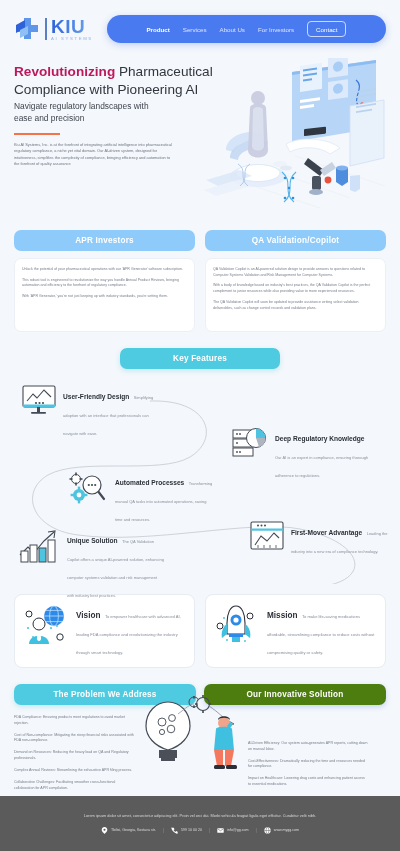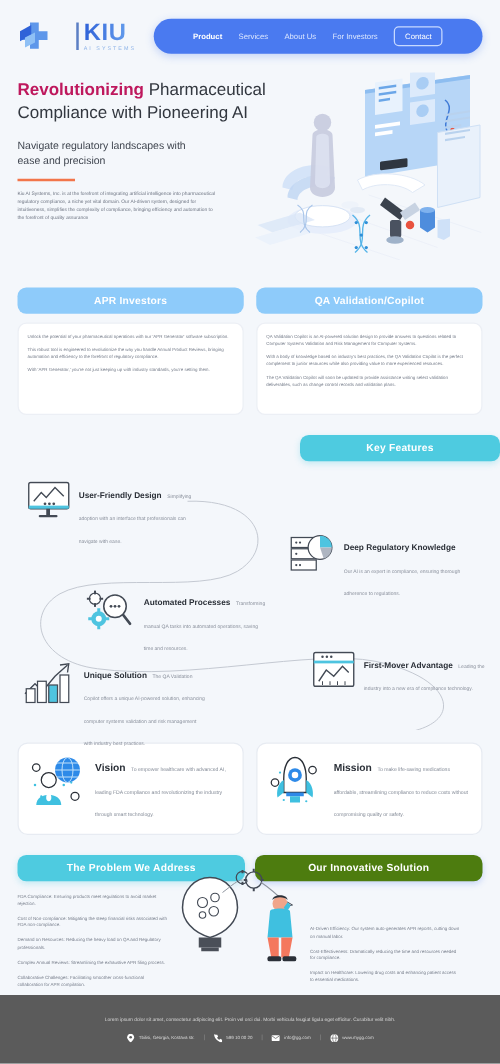--- a/index.html
+++ b/index.html
@@ -17,21 +17,21 @@
   .header {
     height: 58px;
     display: flex;
     align-items: center;
     padding: 0 14px;
     position: relative;
     z-index: 20;
   }
   .logo { display: flex; align-items: center; gap: 5px; }
   .logo-mark { width: 26px; height: 26px; position: relative; }
-  .logo-text { display: flex; align-items: center; gap: 4px; margin-left: 16px; }
+  .logo-text { display: flex; align-items: center; gap: 4px; }
   .logo-bar { width: 2px; height: 22px; background: #5b7fc4; }
   .logo-words { display: flex; flex-direction: column; line-height: 1; }
   .logo-kiu {
     font-size: 19px; font-weight: bold; letter-spacing: .5px;
     background: linear-gradient(90deg,#2f62d8,#6ea8f0);
     -webkit-background-clip: text; background-clip: text; color: transparent;
   }
   .logo-sub { font-size: 4.3px; letter-spacing: 1.6px; color: #8fb4e8; margin-top: 1px; }
 
   .nav {
@@ -57,21 +57,21 @@
   }
 
   
   .hero { position: relative; padding: 5px 14px 0 14px; height: 160px; }
   .hero-title {
     font-size: 13.6px; line-height: 1.32; color: #32373f; max-width: 215px;
     font-weight: normal;
   }
   .hero-title b { font-weight: bold; color: #be185d; }
   .hero-sub {
-    margin-top: 11px; font-size: 8.4px; line-height: 1.45; color: #3f454f; max-width: 150px;
+    margin-top: 1px; font-size: 8.4px; line-height: 1.45; color: #3f454f; max-width: 150px;
   }
   .hero-rule { width: 46px; height: 1.6px; background: #f2754a; margin: 9px 0 7px 0; }
   .hero-body { font-size: 3.9px; line-height: 1.62; color: #6d7482; max-width: 160px; }
 
   .hero-art { position: absolute; right: 0px; top: 0px; width: 200px; height: 150px; }
 
   
   .products { display: flex; gap: 10px; padding: 12px 14px 0 14px; }
   .prod { flex: 1; }
   .pill {
@@ -82,21 +82,21 @@
   .pill.sky   { background: #8ecbfa; }
   .pill.royal { background: #4d7c0f; box-shadow: 0 2px 5px rgba(90,133,239,.3); }
   .prod-body {
     margin-top: 7px; background: #fff; border: 1px solid #eceff5; border-radius: 7px;
     padding: 8px 7px; min-height: 74px;
   }
   .prod-body p { font-size: 3.55px; line-height: 1.62; color: #767d8a; margin-bottom: 5px; }
   .prod-body p:last-child { margin-bottom: 0; }
 
   
-  .section-head { display: flex; justify-content: flex-end; padding-top: 16px; }
+  .section-head { display: flex; justify-content: center; padding-top: 16px; }
   .section-head .pill { width: 160px; }
 
   .features { position: relative; height: 205px; margin-top: 10px; }
   .swoosh { position: absolute; inset: 0; }
   .feat { position: absolute; display: flex; gap: 7px; align-items: flex-start; }
   .feat-ico { flex: 0 0 auto; }
   .feat-txt { max-width: 98px; }
   .feat-title { font-size: 6.6px; font-weight: bold; color: #2b3038; margin-bottom: 3px; }
   .feat-desc { font-size: 4px; line-height: 1.55; color: #8b919d; }
 

